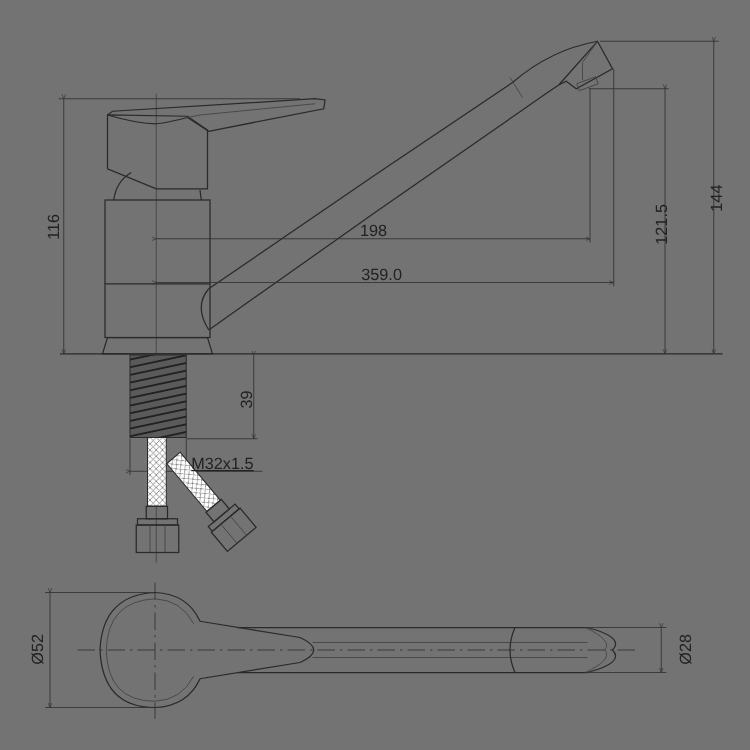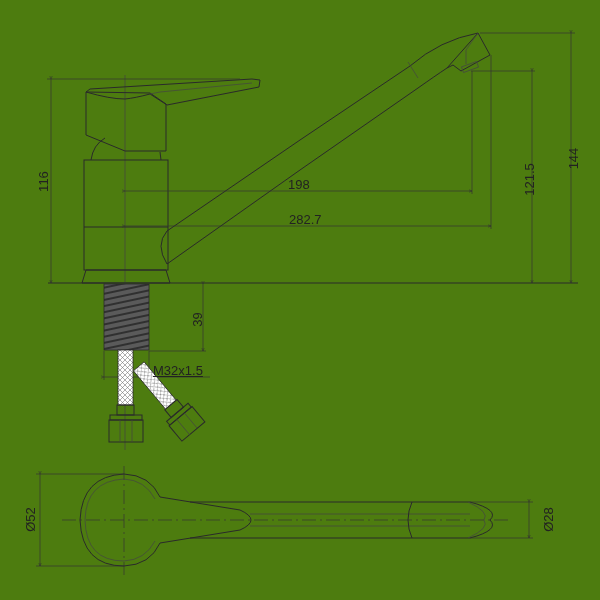--- a/index.html
+++ b/index.html
@@ -1,16 +1,16 @@
 <!DOCTYPE html>
 <html><head>
 <meta charset="utf-8">
 <style>
   html, body { margin:0; padding:0; background:#ffffff; }
-  #stage { position:relative; width:600px; height:600px; background:#4d7c0f; overflow:hidden; }
+  #stage { position:relative; width:600px; height:600px; background:#737373; overflow:hidden; }
   svg { position:absolute; left:0; top:0; }
   .ln { stroke:#2a2a2a; stroke-width:1; fill:none; }
   .thin { stroke:#444; stroke-width:0.7; fill:none; }
   .dim { stroke:#333; stroke-width:0.7; fill:none; }
   .center { stroke:#333; stroke-width:0.7; fill:none; stroke-dasharray:14 4 2 4; }
   .lbl { position:absolute; font-family:"Liberation Sans", sans-serif; font-size:13px; color:#222; white-space:nowrap; line-height:1; }
   .rot { transform-origin:center center; transform:rotate(-90deg); }
 </style>
 </head>
 <body>
@@ -127,18 +127,18 @@
     <line class="dim" x1="470" y1="502" x2="533" y2="502"></line>
     <line class="dim" x1="470" y1="538" x2="533" y2="538"></line>
     <line class="dim" x1="529" y1="502" x2="529" y2="538" marker-start="url(#arr)" marker-end="url(#arr)"></line>
   </g>
 </svg>
 
   <div class="lbl rot" style="left:28px;top:175px;width:30px;text-align:center;">116</div>
   <div class="lbl rot" style="left:558px;top:152px;width:30px;text-align:center;">144</div>
   <div class="lbl rot" style="left:509px;top:173px;width:40px;text-align:center;">121.5</div>
   <div class="lbl" style="left:288px;top:178px;">198</div>
-  <div class="lbl" style="left:289px;top:213px;">282.7</div>
+  <div class="lbl" style="left:289px;top:213px;">359.0</div>
   <div class="lbl rot" style="left:186px;top:313px;width:22px;text-align:center;">39</div>
   <div class="lbl" style="left:153px;top:364px;text-decoration:underline;">M32x1.5</div>
   <div class="lbl rot" style="left:12px;top:513px;width:36px;text-align:center;">Ø52</div>
   <div class="lbl rot" style="left:530px;top:513px;width:36px;text-align:center;">Ø28</div>
 </div>
 
 </body></html>

